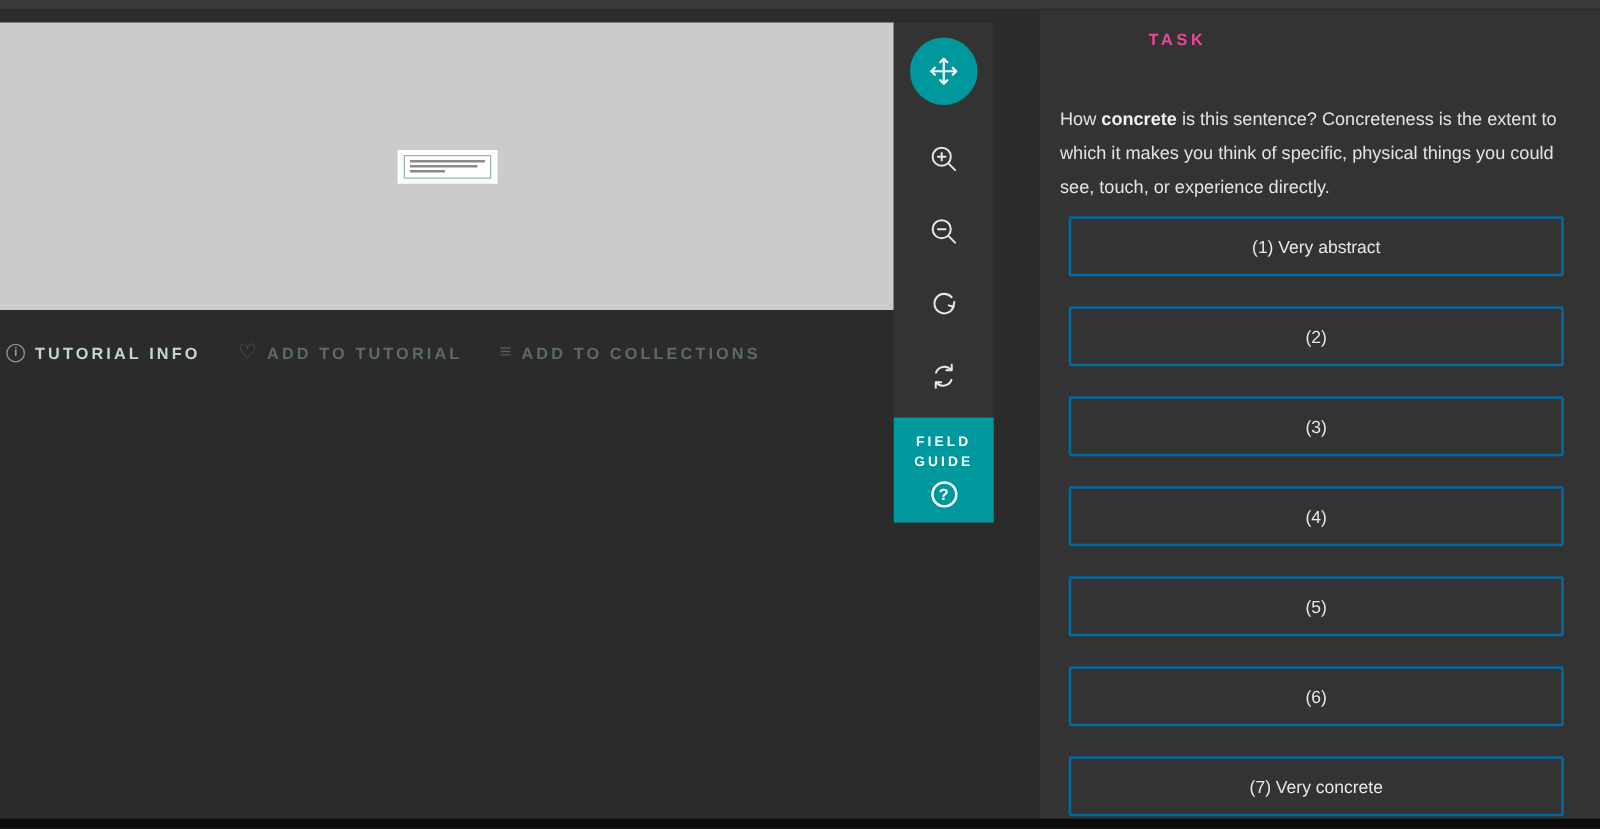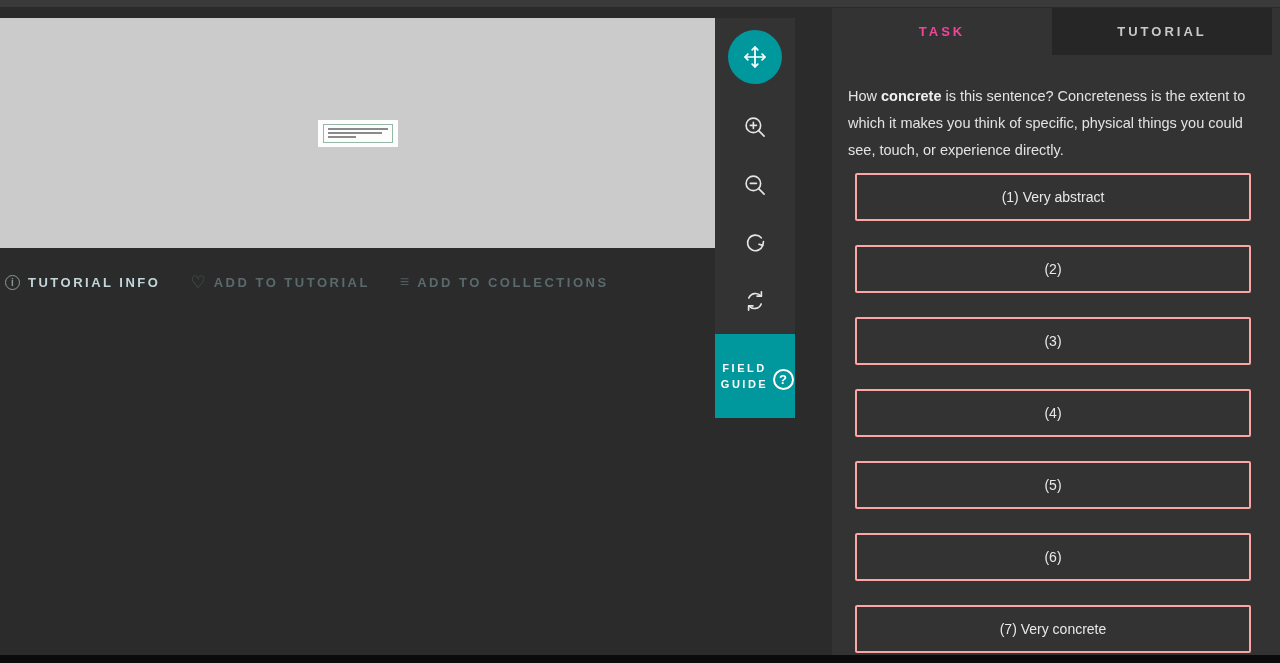--- a/index.html
+++ b/index.html
@@ -52,21 +52,21 @@
     width: 30px; height: 30px;
     margin-top: 28px;
     display: flex; align-items: center; justify-content: center;
     cursor: pointer;
   }
   .tool-btn svg, .tool-move svg { display: block; }
 
   .field-guide {
     position: absolute; left: 715px; top: 334px; width: 80px; height: 84px;
     background: #00979d;
-    display: flex; flex-direction: row; align-items: center; justify-content: center;
+    display: flex; flex-direction: column; align-items: center; justify-content: center;
     cursor: pointer;
   }
   .field-guide .fg-label {
     width: 56px;
     color: #ffffff; font-size: 11px; font-weight: bold;
     letter-spacing: 2.5px; text-align: center; line-height: 16px;
     text-transform: uppercase;
   }
   .fg-help {
     margin-top: 7px;
@@ -118,21 +118,21 @@
     font-size: 14.5px; line-height: 27px; color: #e3e3e3;
   }
   .question b { font-weight: bold; color: #f0f0f0; text-align: center; }
 
   .answers { margin-top: 9px; }
   .answer-btn {
     display: block;
     width: 396px; height: 48px;
     margin: 0 0 24px 23px;
     background: #333333;
-    border: 2px solid #fca5a5;
+    border: 2px solid #0369a1;
     border-radius: 2px;
     color: #e8e8e8; font-size: 14px; font-family: inherit;
     text-align: center; cursor: pointer;
   }
 </style>
 </head>
 <body>
 
 <div class="top-strip"></div>
 
@@ -217,23 +217,20 @@
   <div class="meta-item dim">
     <span class="list-glyph">≡</span>
     <span>ADD TO COLLECTIONS</span>
   </div>
 </div>
 
 <div class="task-panel">
   <div class="tab-row">
     <div class="tab active">
       <span>TASK</span>
-    </div>
-    <div class="tab inactive">
-      <span>TUTORIAL</span>
     </div>
   </div>
 
   <div class="question"><span>How </span><b>concrete</b><span> is this sentence? Concreteness is the extent to which it makes you think of specific, physical things you could see, touch, or experience directly.</span></div>
 
   <div class="answers">
     <button class="answer-btn">(1) Very abstract</button>
     <button class="answer-btn">(2)</button>
     <button class="answer-btn">(3)</button>
     <button class="answer-btn">(4)</button>

